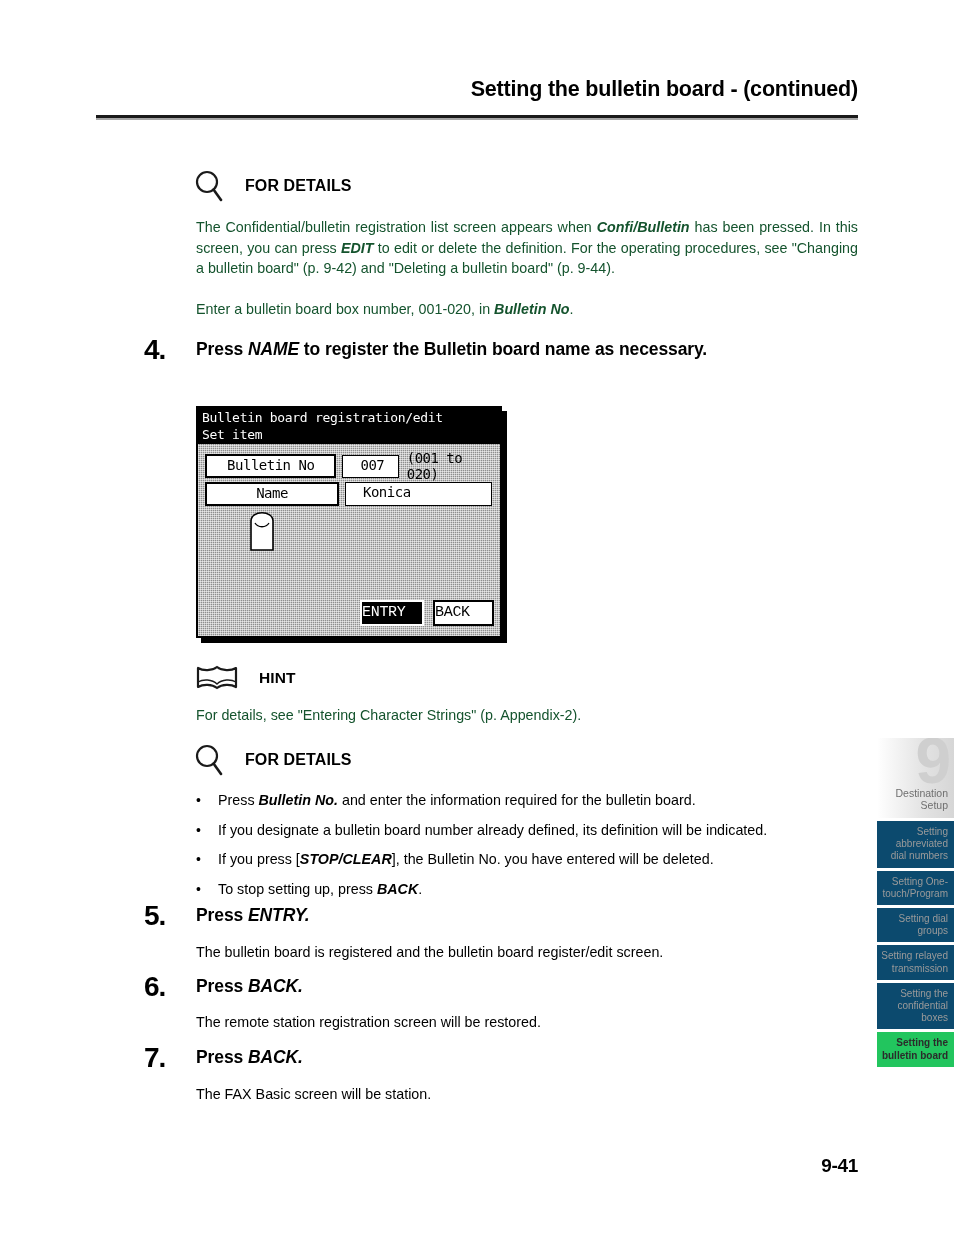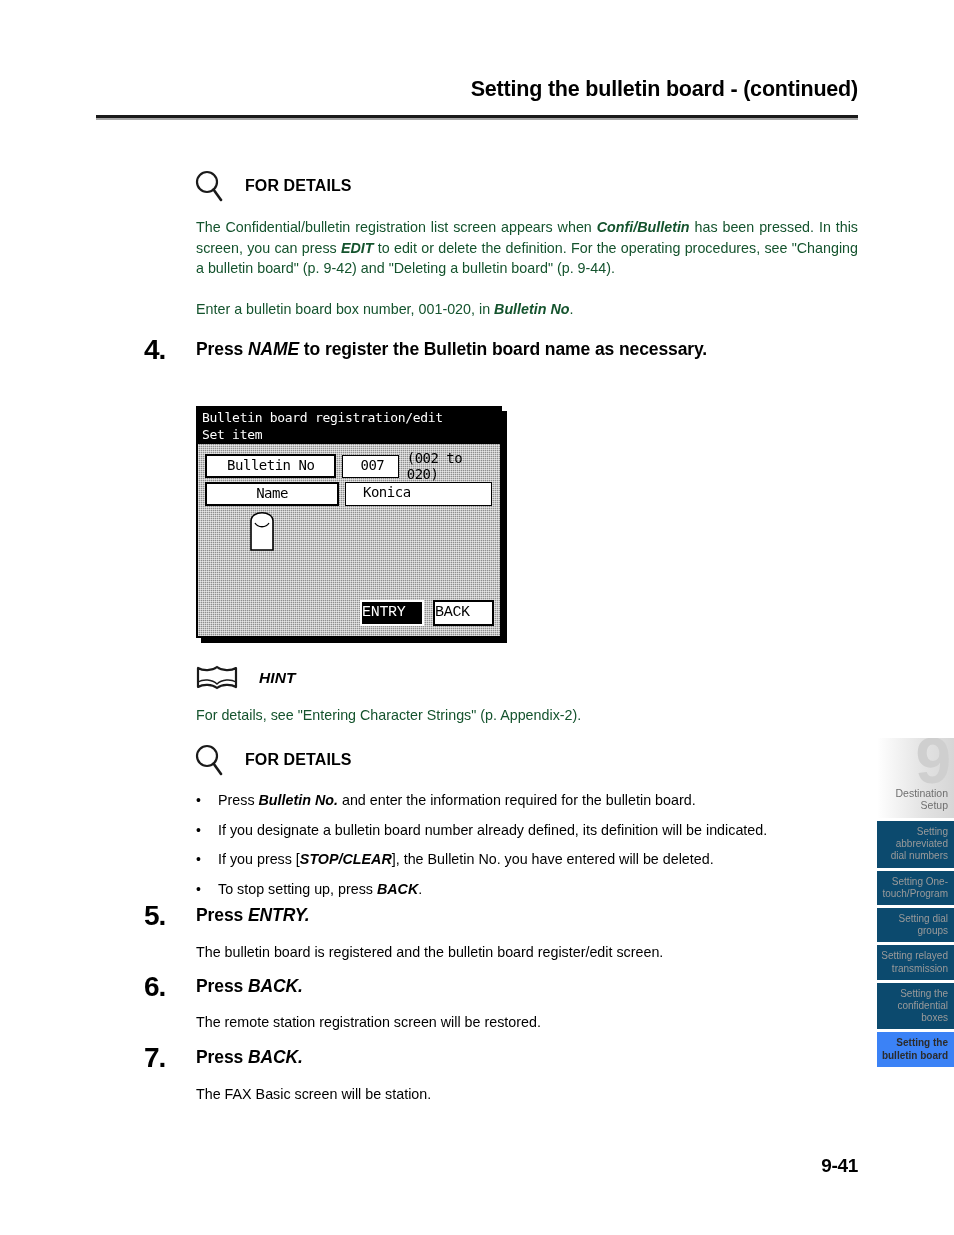--- a/index.html
+++ b/index.html
@@ -267,21 +267,21 @@
     right: 6px;
     bottom: 7px;
     font-size: 10.5px;
     line-height: 12px;
     color: #6f6f6f;
     text-align: right;
     z-index: 2;
     margin-top: 26px;
   }
   .tab.active {
-    background: #3b82f6;
+    background: #22c55e;
     color: #2b2b2b;
     font-weight: bold;
   }
 
   
   .page-number {
     position: absolute;
     left: 700px;
     top: 1155px;
     width: 158px;
@@ -326,41 +326,41 @@
   <div class="lcd">
 
     <div class="lcd-title">
       <div>Bulletin board registration/edit</div>
       <div>Set item</div>
     </div>
 
     <div class="lcd-field-row" style="left:7px; top:42px;">
       <div class="lcd-btn" style="width:134px; height:24px;">Bulletin No</div>
       <div class="lcd-input" style="width:57px; height:23px; margin-left:6px;">007</div>
-      <div class="lcd-note" style="margin-left:8px;">(002 to 020)</div>
+      <div class="lcd-note" style="margin-left:8px;">(001 to 020)</div>
     </div>
 
     <div class="lcd-field-row" style="left:7px; top:74px;">
       <div class="lcd-btn" style="width:134px; height:24px;">Name</div>
       <div class="lcd-input" style="width:147px; height:24px; margin-left:6px;">Konica</div>
     </div>
 
     <span class="finger">
       <svg viewBox="0 0 28 46" width="28" height="46">
         <path d="M3 16 C3 5 25 5 25 16 L25 45 L3 45 Z" fill="#ffffff" stroke="#000000" stroke-width="1.6"></path>
         <path d="M7 18 C10 23 18 23 21 18" fill="none" stroke="#000000" stroke-width="1.3"></path>
       </svg>
     </span>
 
     <div class="lcd-key inverted" style="left:162px; top:192px; width:64px; height:26px;">ENTRY</div>
     <div class="lcd-key normal" style="left:235px; top:192px; width:61px; height:26px;">BACK</div>
   </div>
 </div>
 
-<div class="callout-head" style="left:196px; top:665px;font-style:italic;">
+<div class="callout-head" style="left:196px; top:665px;">
   <span>
     <svg class="icon-book" viewBox="0 0 42 26">
       <path d="M2 3 L2 22 C7 19 16 19 21 23 C26 19 35 19 40 22 L40 3 C35 6 26 6 21 2 C16 6 7 6 2 3 Z" fill="#ffffff" stroke="#1a1a1a" stroke-width="2.2" stroke-linejoin="round"></path>
       <path d="M2 17 C7 14 16 14 21 19 C26 14 35 14 40 17" fill="none" stroke="#1a1a1a" stroke-width="1.4"></path>
     </svg>
   </span>
   <span class="label small">HINT</span>
 </div>
 <div class="para nojust" style="left:196px; top:705px; width:662px;">For details, see "Entering Character Strings" (p. Appendix-2).</div>
 

